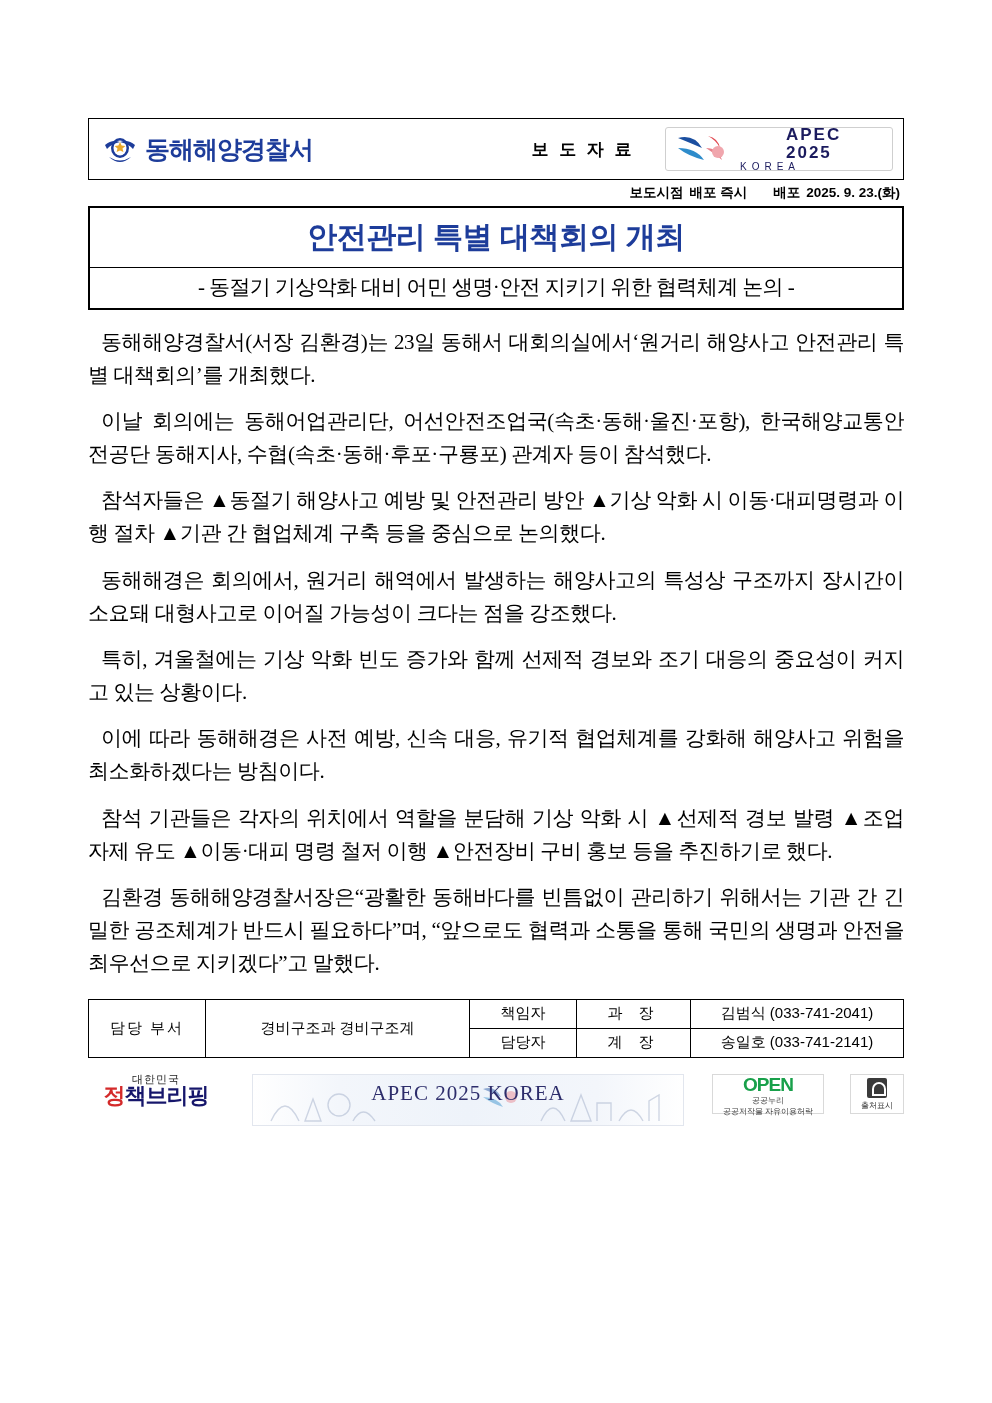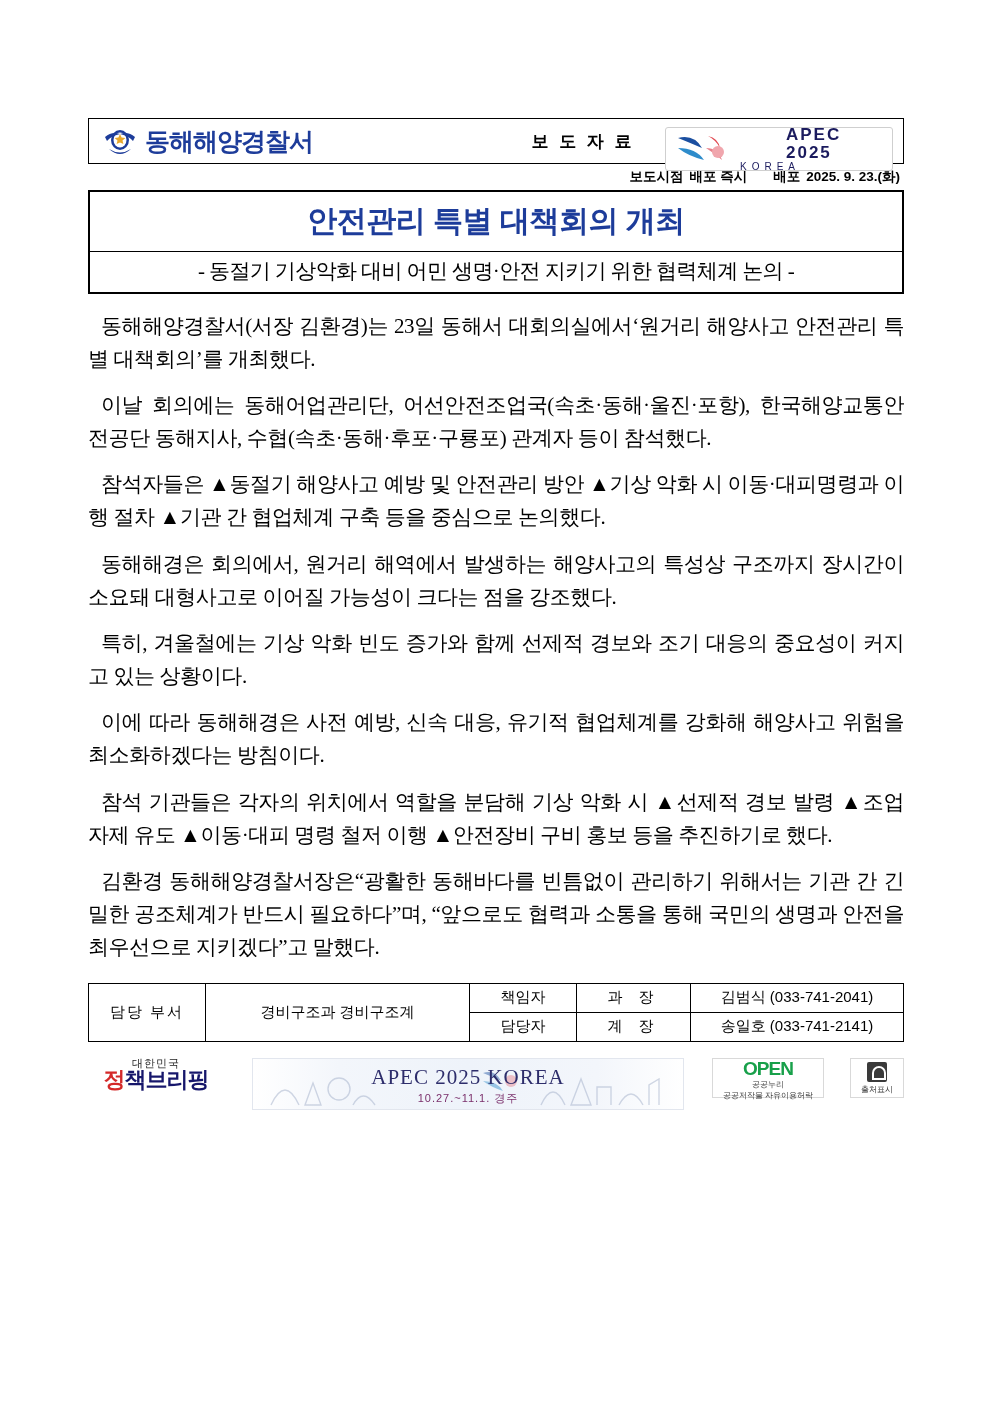--- a/index.html
+++ b/index.html
@@ -17,21 +17,21 @@
   .page {
     position: absolute;
     left: 88px;
     top: 118px;
     width: 816px;
   }
 
   
   .header-box {
     border: 1px solid #000;
-    height: 46px;
+    height: 62px;
     display: flex;
     align-items: center;
     position: relative;
     box-sizing: border-box;
   }
   .agency {
     display: flex;
     align-items: center;
     padding-left: 14px;
     width: 290px;
@@ -382,21 +382,20 @@
         <path d="M62 42 v-18 h14 v18" fill="none" stroke="#9aa8c4" stroke-width="1.4"></path>
         <path d="M84 42 q12 -22 24 0" fill="none" stroke="#9aa8c4" stroke-width="1.4"></path>
         <path d="M114 42 v-20 l10 -6 v26" fill="none" stroke="#9aa8c4" stroke-width="1.4"></path>
       </svg>
       <svg class="banner-deco" style="left:228px;top:8px;" width="40" height="26" viewBox="0 0 40 26">
         <path d="M2 6 q12 -4 18 8 q-10 -5 -18 -8z" fill="#1b4fa0"></path>
         <path d="M2 14 q14 0 20 10 q-12 -4 -20 -10z" fill="#2e8ccb"></path>
         <circle cx="30" cy="14" r="6" fill="#e8808a"></circle>
       </svg>
       <div class="bannertxt">APEC 2025 KOREA</div>
-      <div class="bannersub">10.27.~11.1. 경주</div>
     </div>
 
     <div class="foot-open">
       <div class="open-top">OPEN</div>
       <div class="open-bot">공공누리</div>
       <div class="open-bot">공공저작물 자유이용허락</div>
     </div>
 
     <div class="foot-badge">
       <div class="badge-sq"></div>

